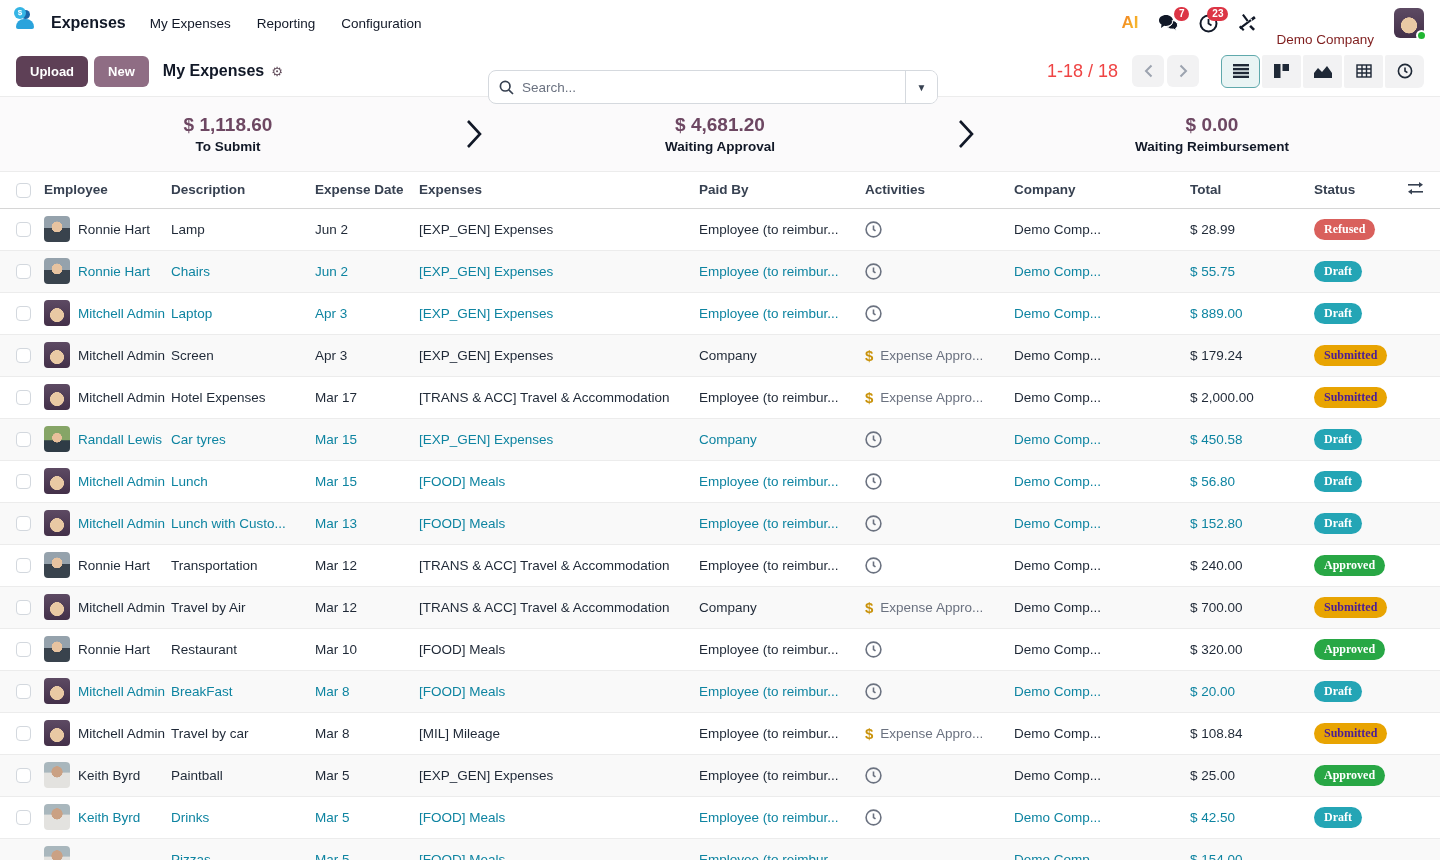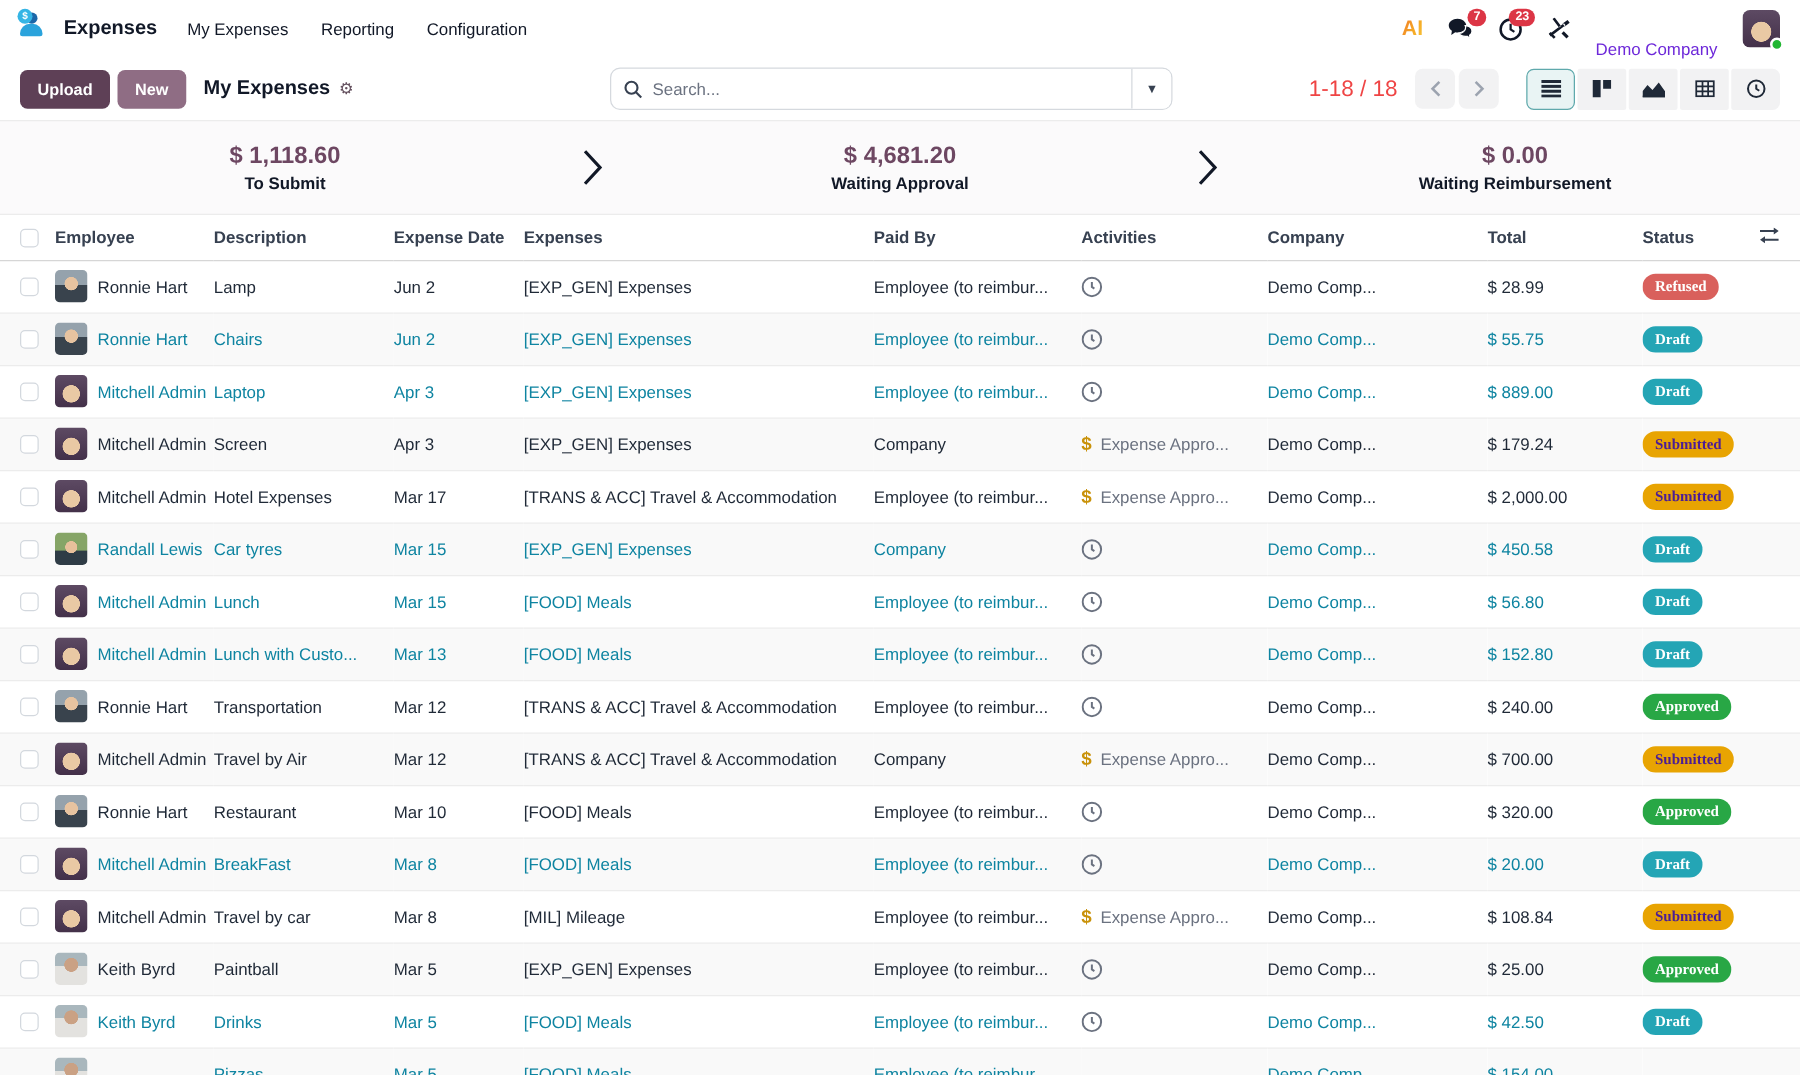--- a/index.html
+++ b/index.html
@@ -31,35 +31,35 @@
   .brand{font-size:16px;font-weight:700;color:#111827;margin-right:24px;}
   .nav-menu{display:flex;gap:26px;}
   .nav-menu a{color:#111827;text-decoration:none;font-size:13.5px;cursor:pointer;}
   .nav-right{margin-left:auto;display:flex;align-items:center;gap:20px;}
   .ai-logo{font-weight:800;font-size:17px;font-style:normal;
     background:linear-gradient(120deg,#f0752a 0%,#f5a623 55%,#f7c73c 100%);
     -webkit-background-clip:text;background-clip:text;color:transparent;cursor:pointer;}
   .icon-wrap{position:relative;cursor:pointer;display:flex;align-items:center;}
   .nav-badge{position:absolute;top:-7px;right:-10px;background:#dc3545;color:#fff;border-radius:9px;
     font-size:10px;font-weight:700;padding:1px 5px;line-height:12px;}
-  .company-name{font-size:13.5px;color:#6d28d9;cursor:pointer;margin-top:33px;}
+  .company-name{font-size:13.5px;color:#7f1d1d;cursor:pointer;margin-top:33px;}
   .nav-avatar{width:30px;height:30px;border-radius:6px;position:relative;cursor:pointer;
     background:radial-gradient(circle at 50% 58%,#e9c9a4 0 34%,rgba(0,0,0,0) 36%),linear-gradient(#5d4a63,#433049);}
   .nav-avatar .online{position:absolute;right:-3px;bottom:-3px;width:11px;height:11px;border-radius:50%;
     background:#21b632;border:2px solid #fff;}
 
   
   .control-panel{height:50px;display:flex;align-items:center;padding:0 16px;background:#fff;}
   .btn{border:none;border-radius:6px;color:#fff;font-weight:700;font-size:13px;padding:8px 14px;cursor:pointer;
     font-family:inherit;}
   .btn-upload{background:var(--btn-dark);margin-right:6px;}
   .btn-new{background:var(--btn-light);margin-right:14px;}
   .view-title{font-size:16px;font-weight:600;color:#111827;display:flex;align-items:center;gap:7px;}
   .gear{color:#64505e;font-size:13px;cursor:pointer;}
-  .search-wrap{position:absolute;left:488px;top:54px;width:450px;height:34px;display:flex;
+  .search-wrap{position:absolute;left:488px;top:70px;width:450px;height:34px;display:flex;
     border:1px solid #d5d9de;border-radius:8px;background:#fff;overflow:hidden;}
   .search-main{flex:1;display:flex;align-items:center;padding:0 10px;gap:8px;}
   .search-main input{border:none;outline:none;flex:1;font-size:13.5px;font-family:inherit;color:#111;background:transparent;}
   .search-main input::placeholder{color:#6b7280;}
   .search-caret{width:32px;border-left:1px solid #d5d9de;display:flex;align-items:center;justify-content:center;
     cursor:pointer;color:#374151;font-size:10px;background:#fff;}
   .cp-right{margin-left:auto;display:flex;align-items:center;gap:14px;}
   .pager-text{font-size:18px;color:#ef4444;}
   .pager-btns{display:flex;gap:3px;margin-right:8px;}
   .pager-btn{width:32px;height:32px;background:#f2f2f3;border:none;border-radius:6px;display:flex;

